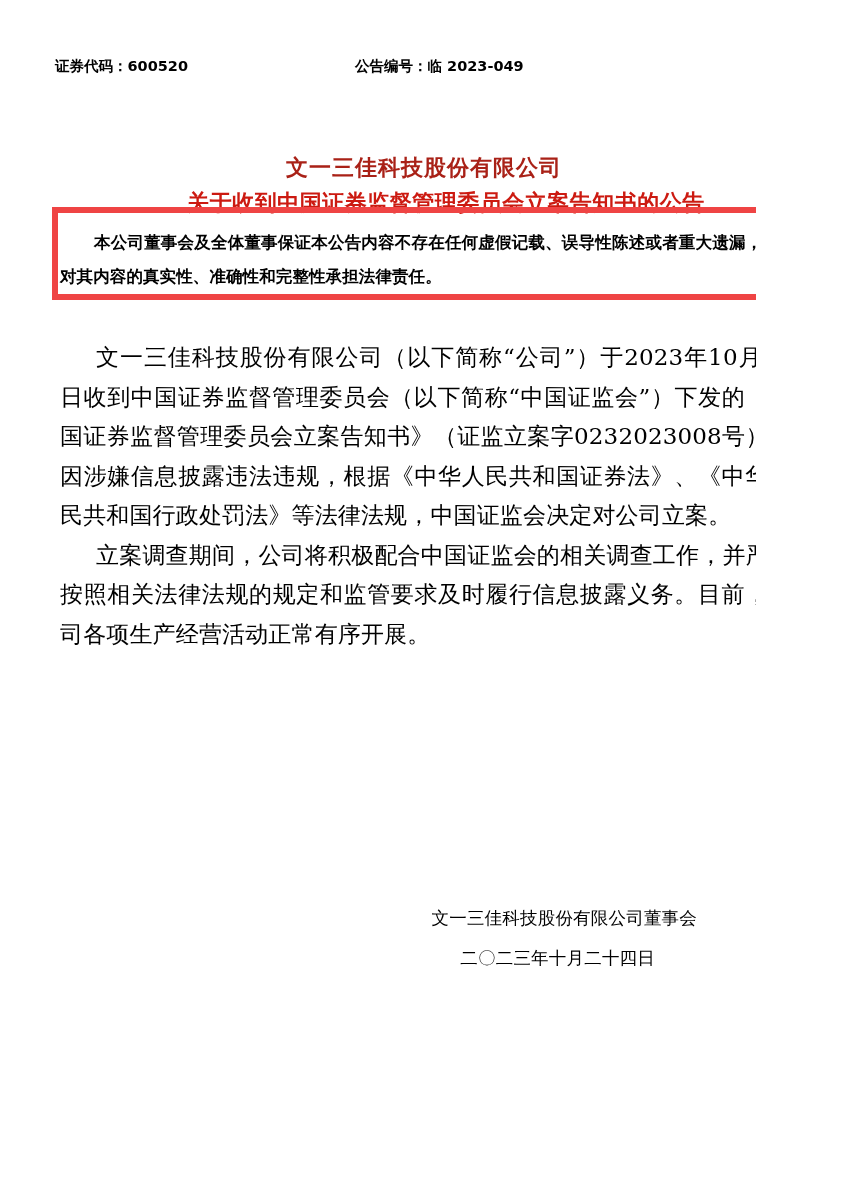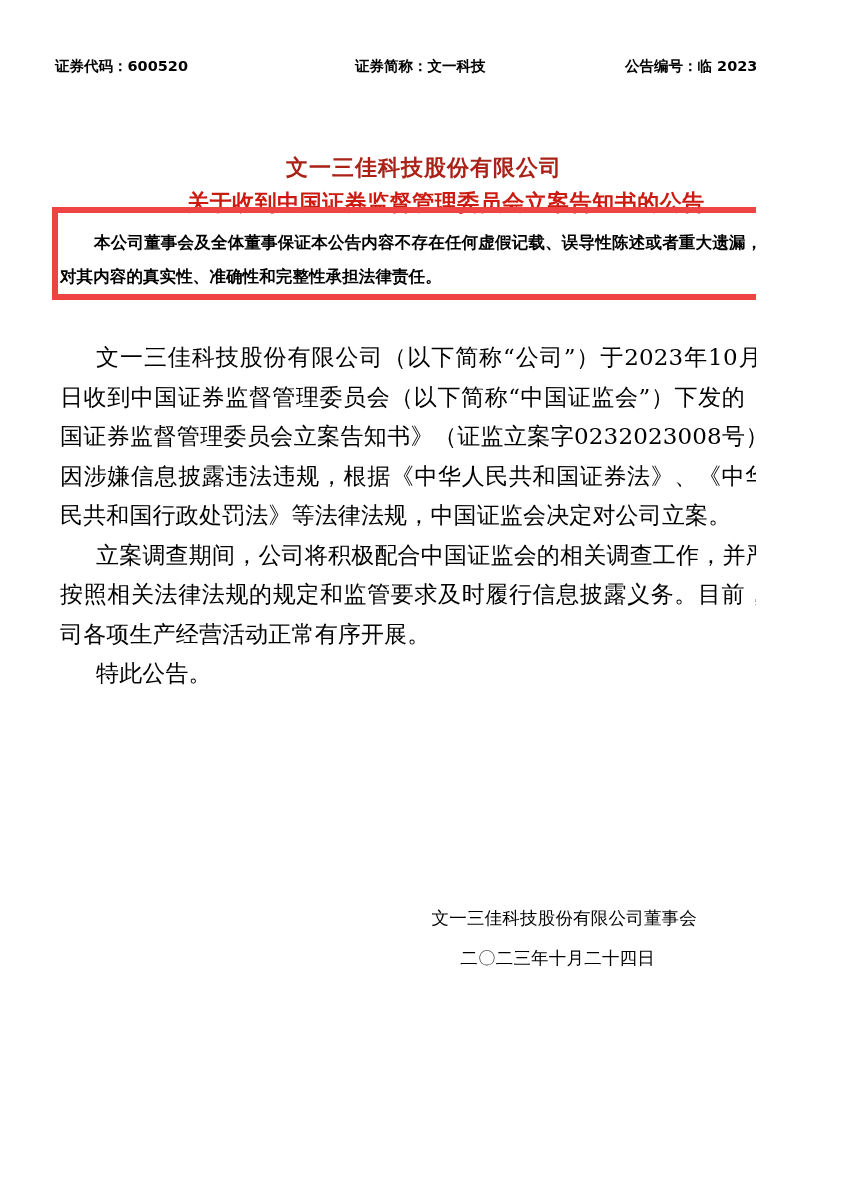--- a/index.html
+++ b/index.html
@@ -134,37 +134,35 @@
   .sig-company { padding-right: 4px; letter-spacing: 0.2px; }
   .sig-date { padding-right: 46px; letter-spacing: 0.2px; }
 </style>
 </head>
 <body>
 
 <div class="page">
 
   <div class="doc-header">
     <span class="hdr-code">证券代码：600520</span>
-    <span class="hdr-abbr">证券简称：文一科技</span>
     <span class="hdr-no">公告编号：临 2023-049</span>
   </div>
 
   <div class="title-block">
     <div class="title-line-1">文一三佳科技股份有限公司</div>
     <div class="title-line-2">关于收到中国证券监督管理委员会立案告知书的公告</div>
   </div>
 
   <div class="disclaimer-box">
     <div class="disclaimer-text">本公司董事会及全体董事保证本公告内容不存在任何虚假记载、误导性陈述或者重大遗漏，并对其内容的真实性、准确性和完整性承担法律责任。</div>
   </div>
 
   <div class="body-block">
     <p class="para">文一三佳科技股份有限公司（以下简称“公司”）于2023年10月24日收到中国证券监督管理委员会（以下简称“中国证监会”）下发的《中国证券监督管理委员会立案告知书》（证监立案字0232023008号），因涉嫌信息披露违法违规，根据《中华人民共和国证券法》、《中华人民共和国行政处罚法》等法律法规，中国证监会决定对公司立案。</p>
     <p class="para">立案调查期间，公司将积极配合中国证监会的相关调查工作，并严格按照相关法律法规的规定和监管要求及时履行信息披露义务。目前，公司各项生产经营活动正常有序开展。</p>
-    <p class="para para-notice">特此公告。</p>
   </div>
 
   <div class="signature-block">
     <div class="sig-company">文一三佳科技股份有限公司董事会</div>
     <div class="sig-date">二〇二三年十月二十四日</div>
   </div>
 
 </div>
 
 </body></html>

